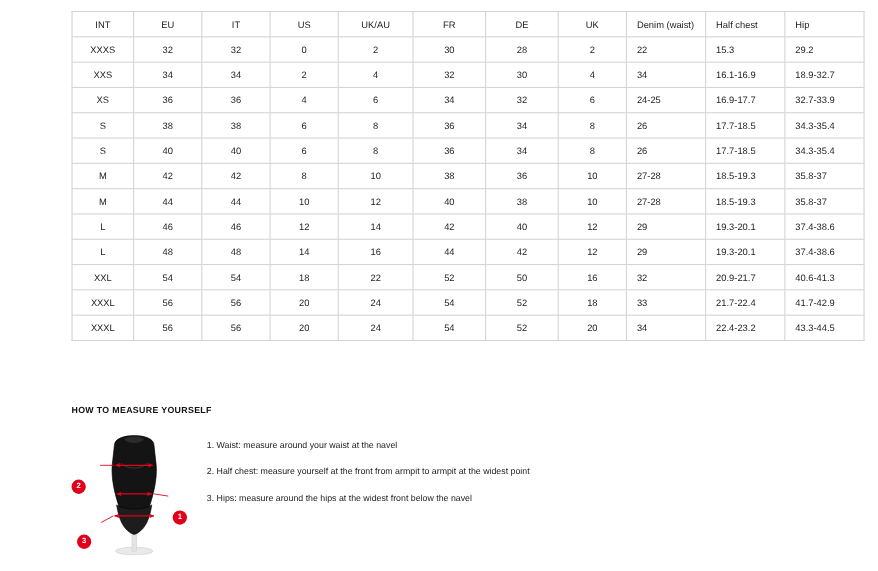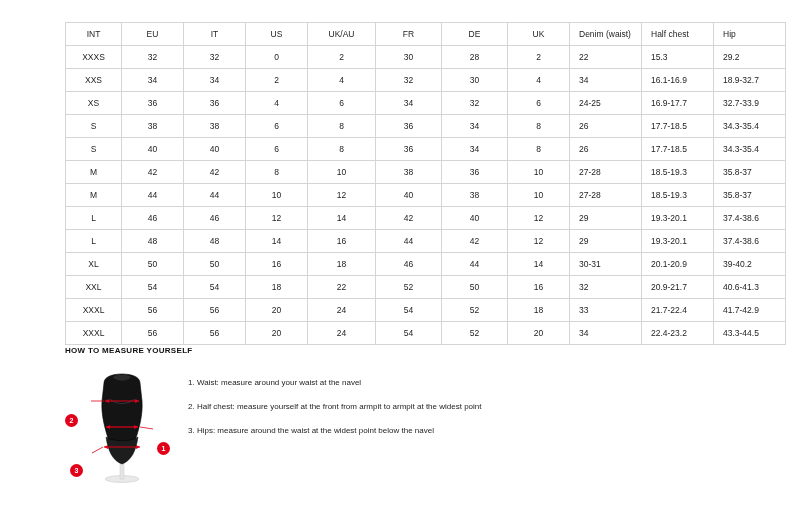--- a/index.html
+++ b/index.html
@@ -18,21 +18,21 @@
   .page {
     position: relative;
     width: 798px;
     height: 519px;
   }
 
   
   .table-wrap {
     position: absolute;
     left: 65px;
-    top: 22px;
+    top: 10px;
     width: 668px;
   }
   table.size-table {
     border-collapse: collapse;
     width: 668px;
     table-layout: fixed;
   }
   table.size-table th,
   table.size-table td {
     border: 1px solid #d5d5d5;
@@ -64,21 +64,21 @@
   col.c6 { width: 66px; }
   col.c7 { width: 62px; }
   col.c8 { width: 72px; }
   col.c9 { width: 72px; }
   col.c10 { width: 72px; }
 
   
   .measure {
     position: absolute;
     left: 65px;
-    top: 346px;
+    top: 368px;
     width: 700px;
   }
   .measure-title {
     font-size: 8px;
     font-weight: bold;
     letter-spacing: 0.3px;
     color: #111111;
     margin-bottom: 14px;
   }
   .measure-body {
@@ -276,33 +276,20 @@
             <td>14</td>
             <td>16</td>
             <td>44</td>
             <td>42</td>
             <td>12</td>
             <td class="left">29</td>
             <td class="left">19.3-20.1</td>
             <td class="left">37.4-38.6</td>
           </tr>
           <tr>
-            <td>XL</td>
-            <td>50</td>
-            <td>50</td>
-            <td>16</td>
-            <td>18</td>
-            <td>46</td>
-            <td>44</td>
-            <td>14</td>
-            <td class="left">30-31</td>
-            <td class="left">20.1-20.9</td>
-            <td class="left">39-40.2</td>
-          </tr>
-          <tr>
             <td>XXL</td>
             <td>54</td>
             <td>54</td>
             <td>18</td>
             <td>22</td>
             <td>52</td>
             <td>50</td>
             <td>16</td>
             <td class="left">32</td>
             <td class="left">20.9-21.7</td>
@@ -386,20 +373,20 @@
         <div class="note">
           <span>1.</span>
           <b>Waist</b><span>: measure around your waist at the navel</span>
         </div>
         <div class="note">
           <span>2.</span>
           <b>Half chest</b><span>: measure yourself at the front from armpit to armpit at the widest point</span>
         </div>
         <div class="note">
           <span>3.</span>
-          <b>Hips</b><span>: measure around the waist at the widest point below the navel</span>
+          <b>Hips</b><span>: measure around the hips at the widest front below the navel</span>
         </div>
       </div>
 
     </div>
   </div>
 
 </div>
 
 </body></html>

